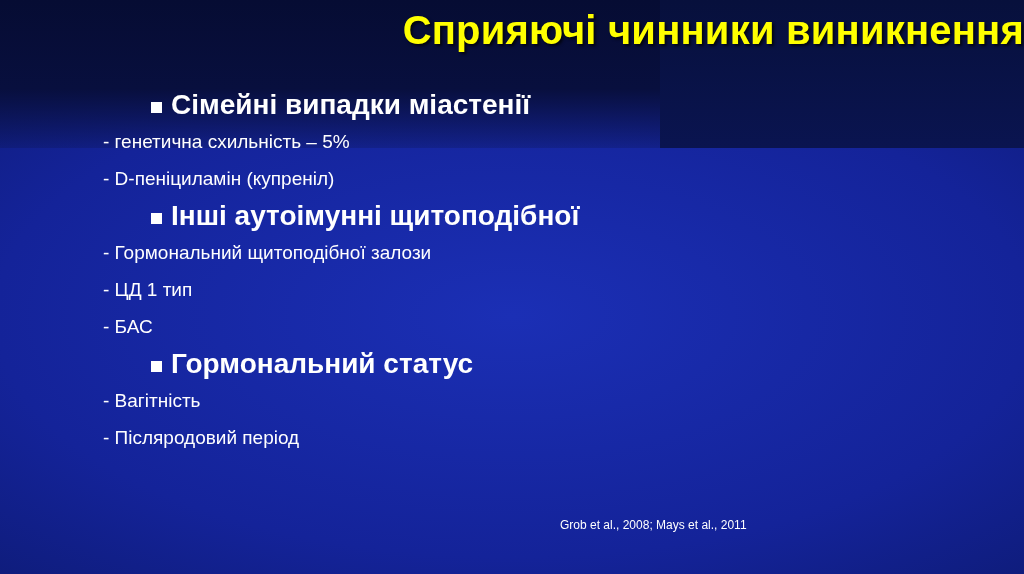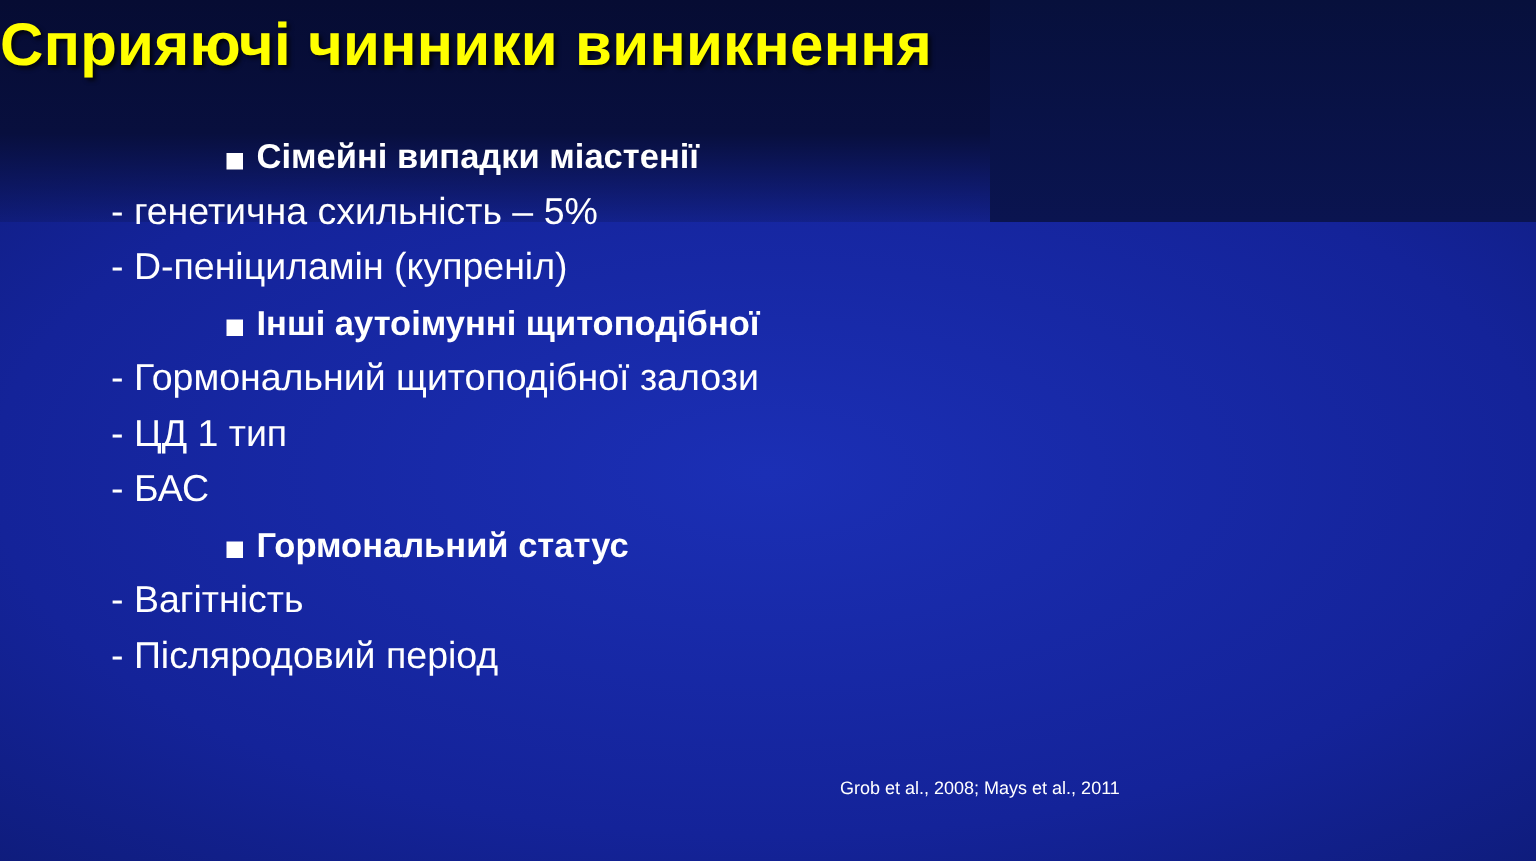--- a/index.html
+++ b/index.html
@@ -36,21 +36,21 @@
     background: linear-gradient(180deg, #07103c 0%, #0a1category 100%);
     background: linear-gradient(180deg, #07103c 0%, #0a1450 100%);
     pointer-events: none;
   }
 
   .title {
     position: absolute;
     left: 0;
     top: 8px;
     width: 1024px;
-    text-align: left;
+    text-align: right;
     color: #ffff00;
     font-size: 40px;
     font-weight: bold;
     letter-spacing: 0.2px;
     text-shadow: 2px 2px 3px rgba(0,0,0,0.75);
     z-index: 3;
   }
 
   .body {
     position: absolute;
@@ -59,28 +59,28 @@
     width: 1024px;
     z-index: 3;
   }
 
   .line {
     position: relative;
     height: 37px;
     display: flex;
     align-items: center;
     color: #ffffff;
-    font-size: 25px;
-    padding-left: 74px;
+    font-size: 19px;
+    padding-left: 103px;
     white-space: nowrap;
   }
 
   .line.head {
     font-weight: bold;
-    font-size: 23px;
+    font-size: 28px;
     padding-left: 92px;
   }
 
   .bullet {
     position: absolute;
     left: 151px;
     top: 16px;
     width: 11px;
     height: 11px;
     background: #ffffff;

